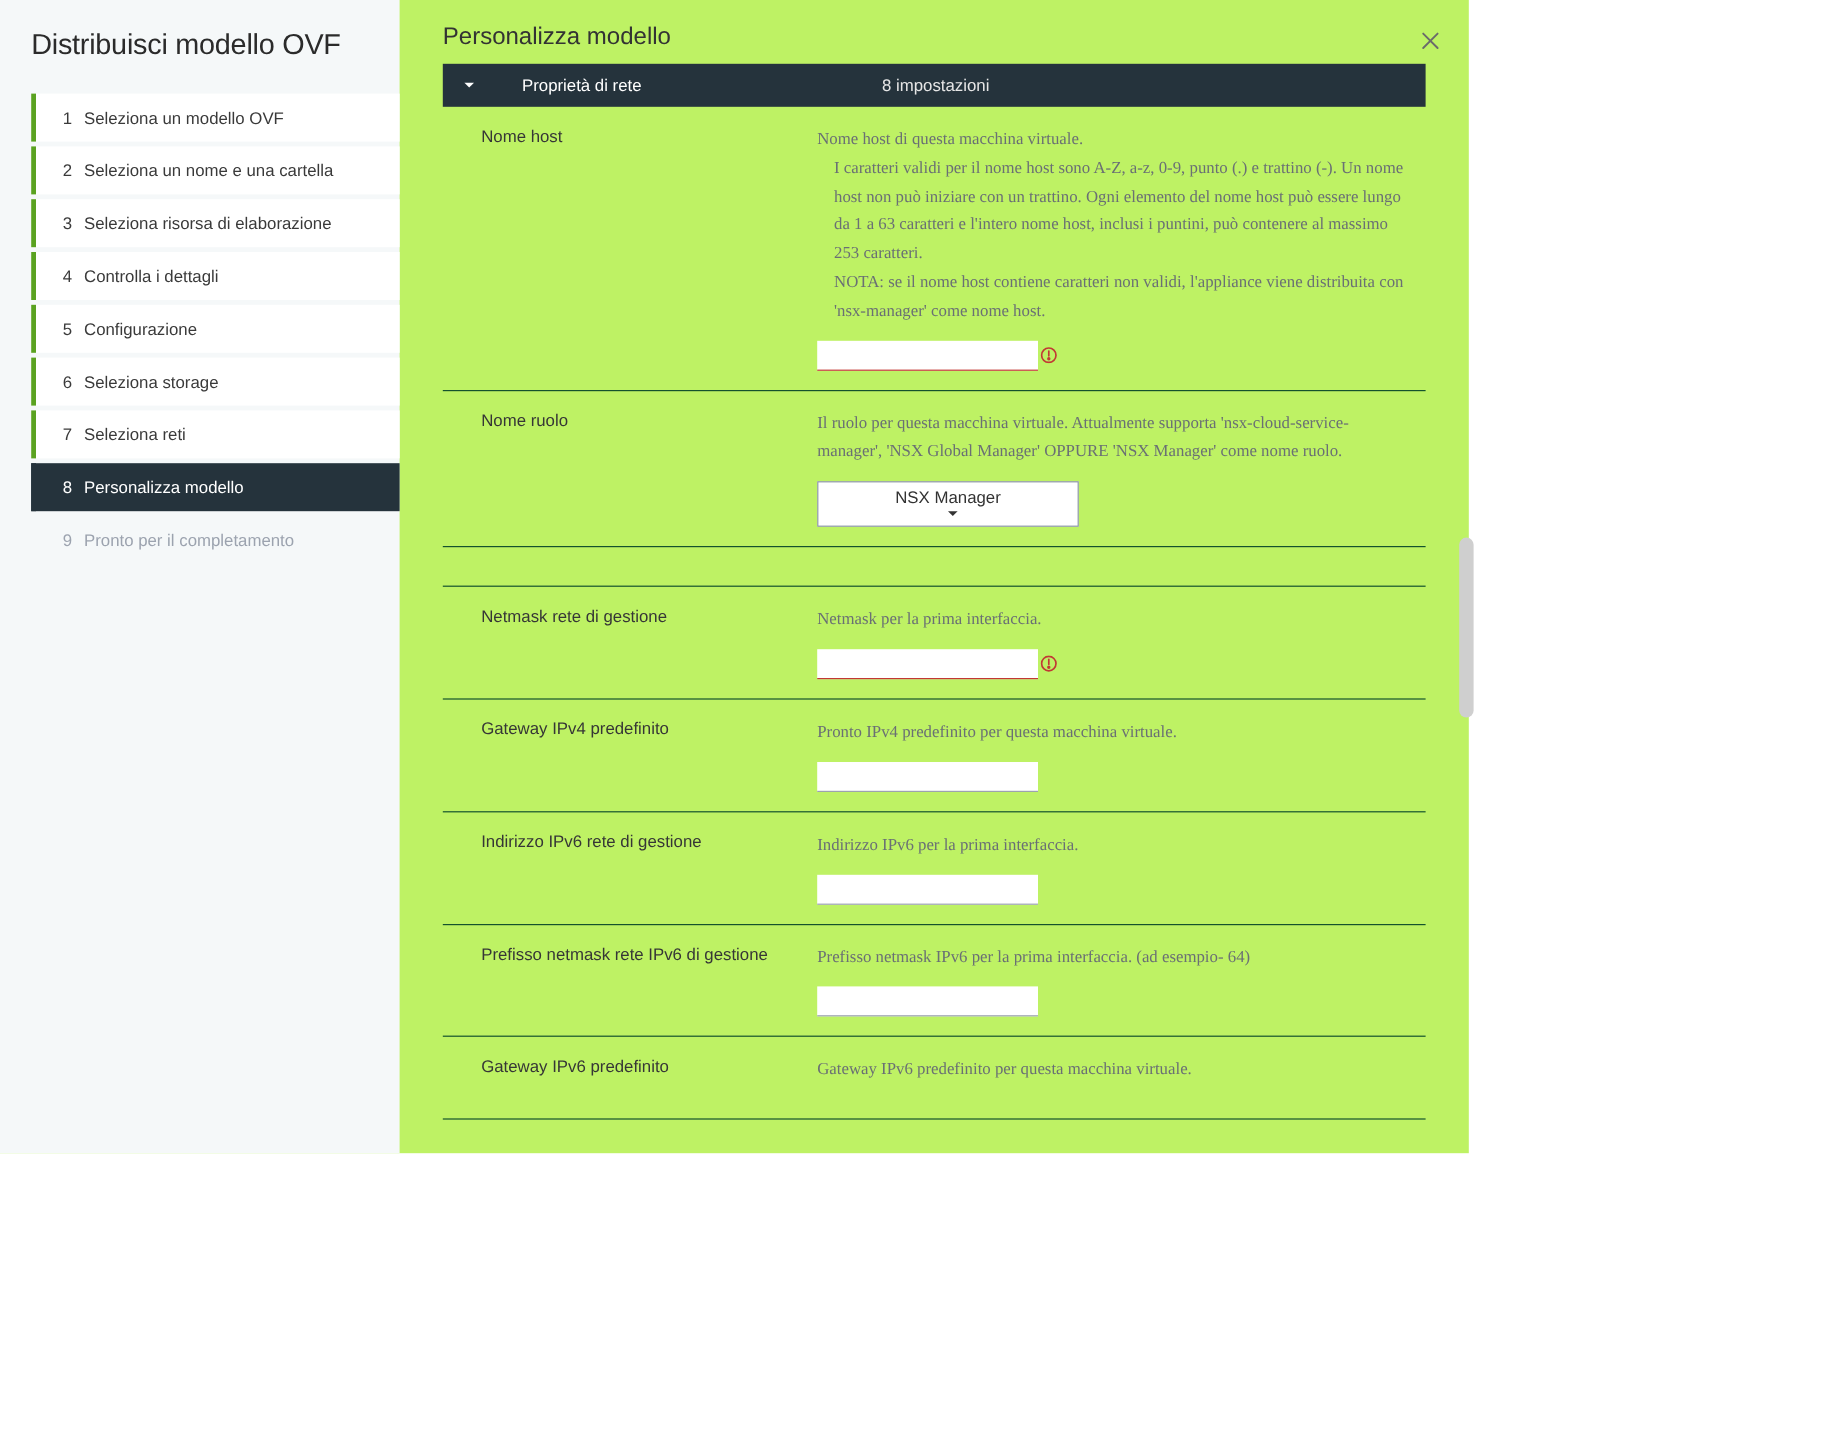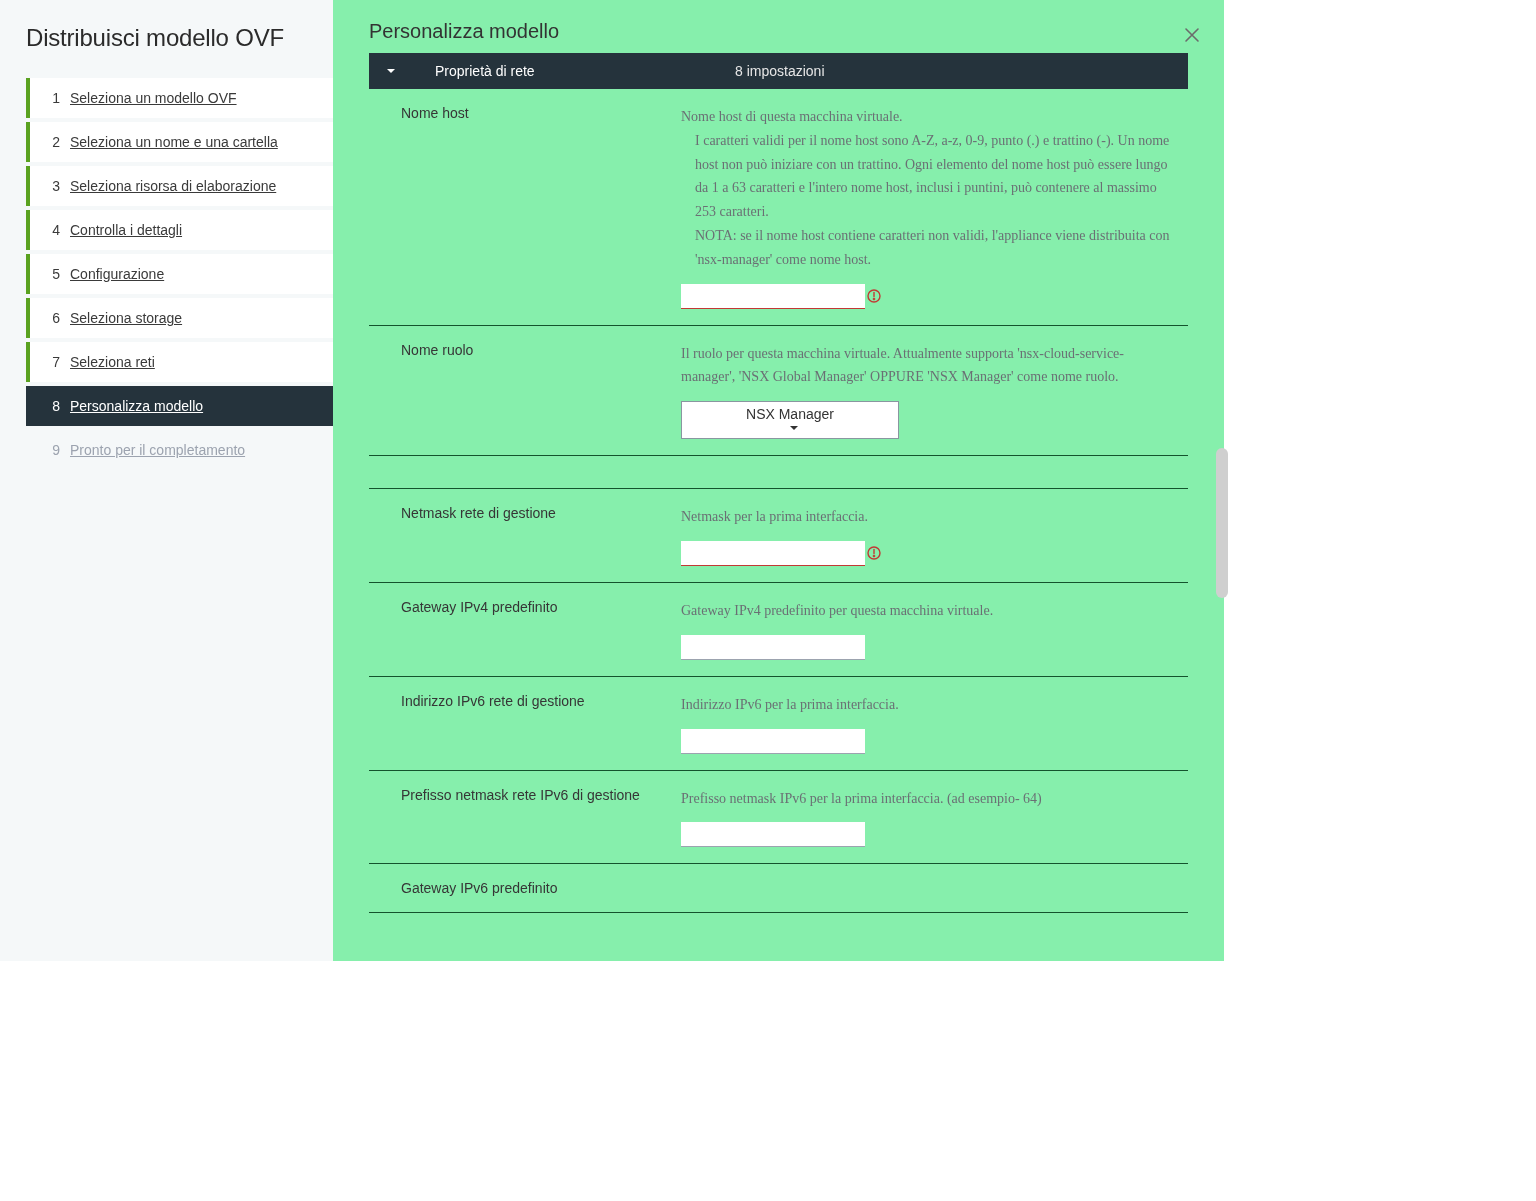--- a/index.html
+++ b/index.html
@@ -7,21 +7,21 @@
     padding: 0;
     font-family: -apple-system, "Segoe UI", "Helvetica Neue", Arial, sans-serif;
     height: 100%;
     background: #fff;
     overflow: hidden;
   }
   .modal {
     display: flex;
     width: 1224px;
     height: 961px;
-    background: #86efac;
+    background: #bef264;
     position: relative;
   }
   .sidebar {
     width: 333px;
     background: #f5f8f9;
     padding: 10px 0 0 0;
     box-sizing: border-box;
     flex: 0 0 333px;
   }
   .sidebar-title {
@@ -49,21 +49,20 @@
     border-left: 4px solid #5aa220;
     box-sizing: border-box;
   }
   .step .num {
     width: 18px;
     text-align: right;
     flex: 0 0 18px;
   }
   .step .lbl {
     padding-left: 10px;
-    text-decoration: underline;
   }
   .step.active {
     background: #25333c;
     color: #fff;
     border-left-color: #25333c;
   }
   .step.disabled {
     background: transparent;
     color: #9ca3af;
     cursor: default;
@@ -320,21 +319,21 @@
                     <circle cx="7" cy="10" r="0.9" fill="#c23934"></circle>
                   </svg>
             </span>
           </div>
         </div>
       </div>
 
       <div class="row">
         <div class="field-label">Gateway IPv4 predefinito</div>
         <div class="field-body">
-          <p class="desc">Gateway IPv4 predefinito per questa macchina virtuale.</p>
+          <p class="desc">Pronto IPv4 predefinito per questa macchina virtuale.</p>
           <div class="inp-wrap">
             <input class="inp" type="text" value="" style="">
           </div>
         </div>
       </div>
 
       <div class="row">
         <div class="field-label">Indirizzo IPv6 rete di gestione</div>
         <div class="field-body">
           <p class="desc">Indirizzo IPv6 per la prima interfaccia.</p>
@@ -349,20 +348,24 @@
         <div class="field-body">
           <p class="desc">Prefisso netmask IPv6 per la prima interfaccia. (ad esempio- 64)</p>
           <div class="inp-wrap">
             <input class="inp" type="text" value="" style="">
           </div>
         </div>
       </div>
 
       <div class="row">
         <div class="field-label">Gateway IPv6 predefinito</div>
+        <div class="field-body">
+          <p class="desc">Gateway IPv6 predefinito per questa macchina virtuale.</p>
+
+        </div>
       </div>
 
     </div>
   </div>
 
 </div>
 <div class="outer-scroll"></div>
 </div>
 
 </body></html>

